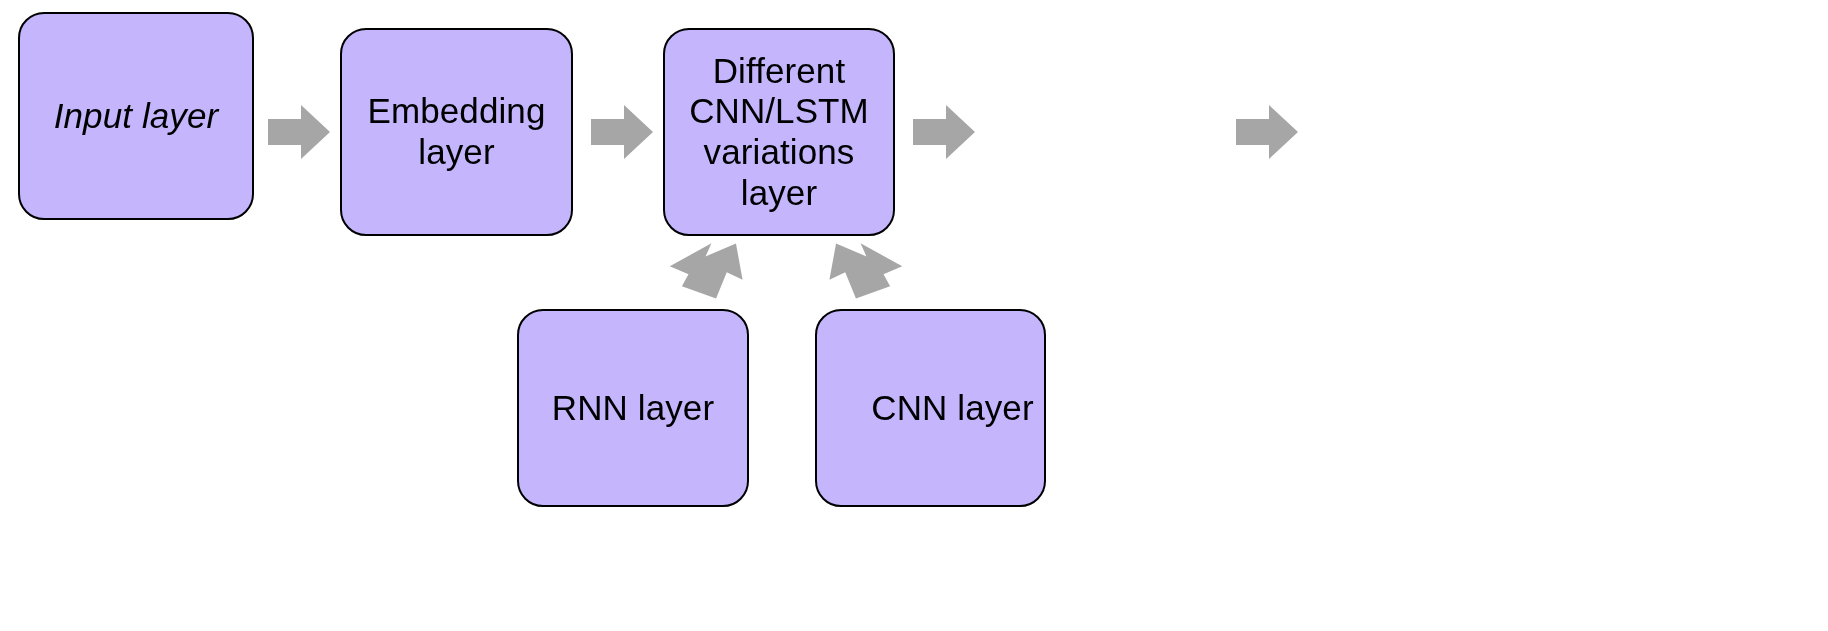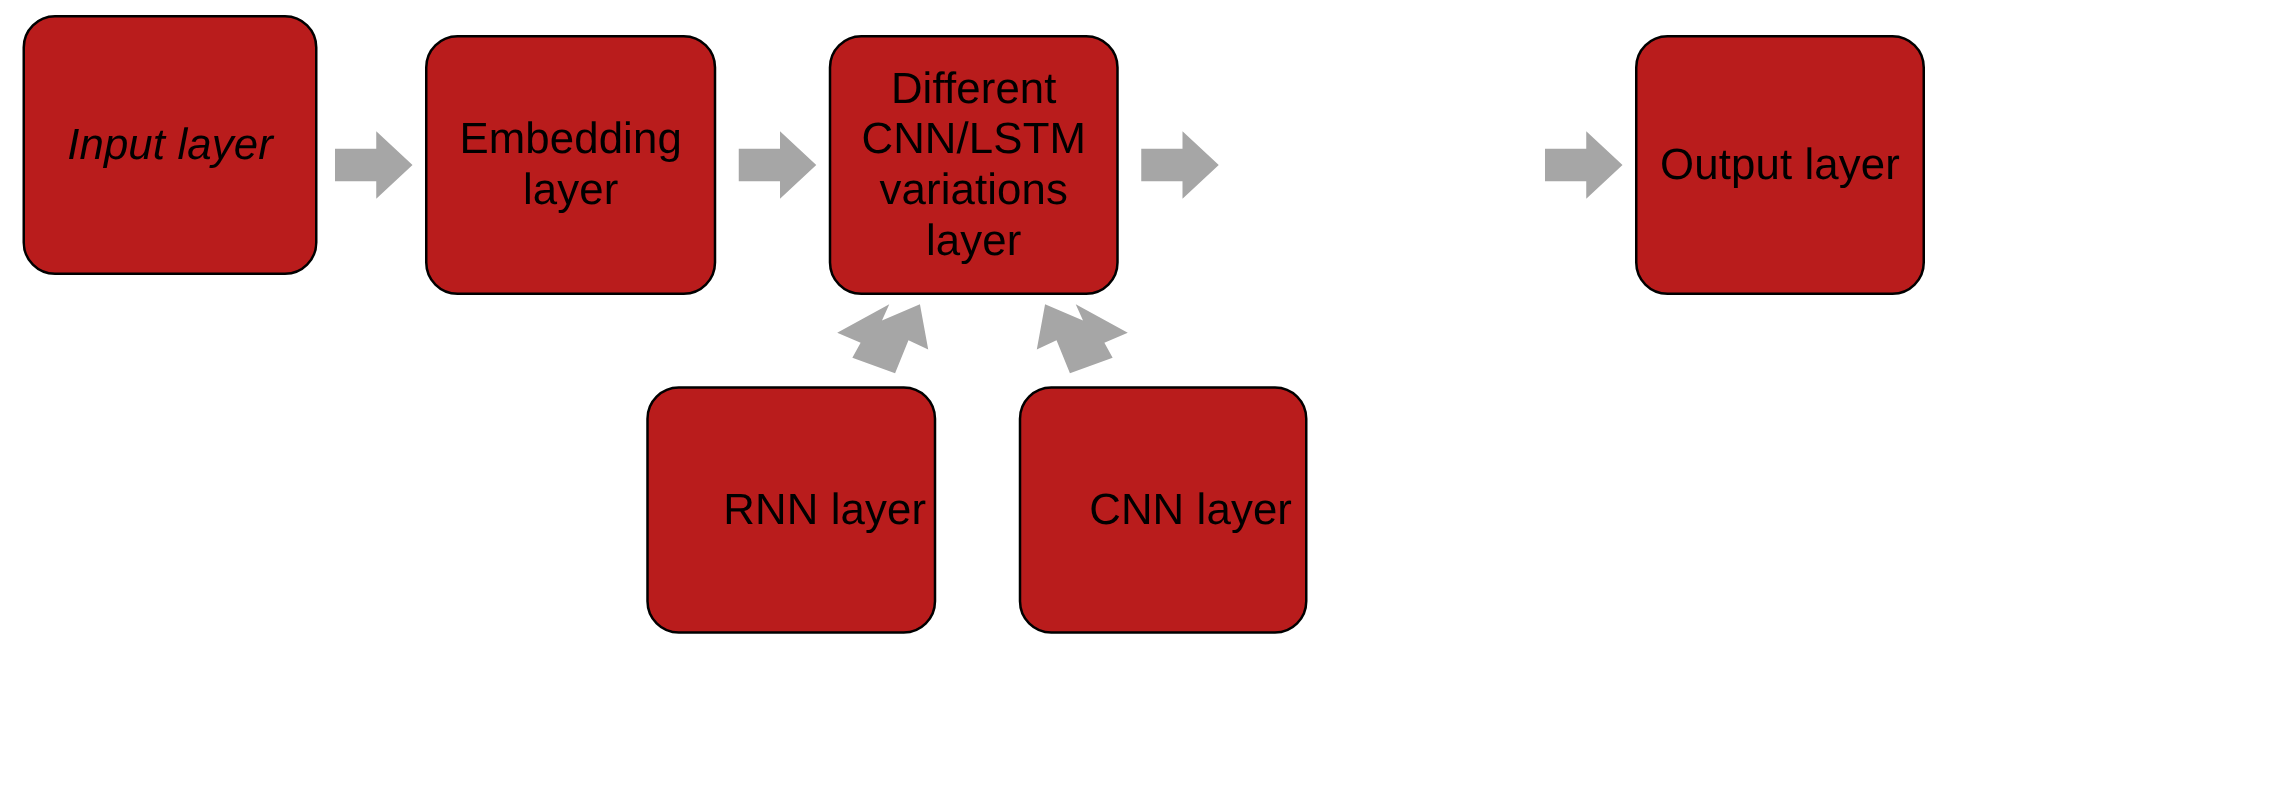--- a/index.html
+++ b/index.html
@@ -14,21 +14,21 @@
   #canvas {
     position: relative;
     width: 1828px;
     height: 631px;
     background: #ffffff;
     overflow: hidden;
   }
   .node {
     position: absolute;
     box-sizing: border-box;
-    background: #b91c1c;
+    background: #c4b5fd;
     border: 2.5px solid #000000;
     border-radius: 26px;
     display: flex;
     align-items: center;
     justify-content: center;
     text-align: center;
   }
   .node-label {
     font-family: "Liberation Sans", sans-serif;
     color: #000000;
@@ -40,21 +40,21 @@
     padding: 0 6px;
   }
   
   #node-input      { left: 18px;   top: 12px;  width: 236px; height: 208px; font-style: italic; }
   #node-embedding  { left: 340px;  top: 28px;  width: 233px; height: 208px; }
   #node-variations { left: 663px;  top: 28px;  width: 232px; height: 208px; }
   #node-dense      { left: 986px;  top: 28px;  width: 232px; height: 208px; }
   #node-output     { left: 1308px; top: 28px;  width: 232px; height: 208px; }
 
   
-  #node-rnn { left: 517px; top: 309px; width: 232px; height: 198px; justify-content: flex-end; }
+  #node-rnn { left: 517px; top: 309px; width: 232px; height: 198px; }
   #node-cnn { left: 815px; top: 309px; width: 231px; height: 198px; padding-left: 44px; }
 
   
   .arrow-right {
     position: absolute;
     width: 62px;
     height: 58px;
   }
   #arrow-input-embedding  { left: 268px;  top: 103px; }
   #arrow-embedding-varia  { left: 591px;  top: 103px; }
@@ -87,23 +87,20 @@
   </div>
 
   <div class="node" id="node-variations">
     <span class="node-label">Different
 CNN/LSTM
 variations
 layer</span>
   </div>
 
 
-  <div class="node" id="node-output">
-    <span class="node-label">Output layer</span>
-  </div>
 
   <div class="node" id="node-rnn">
     <span class="node-label">RNN layer</span>
   </div>
 
   <div class="node" id="node-cnn">
     <span class="node-label">CNN layer</span>
   </div>
 
   <div class="arrow-right" id="arrow-input-embedding">

